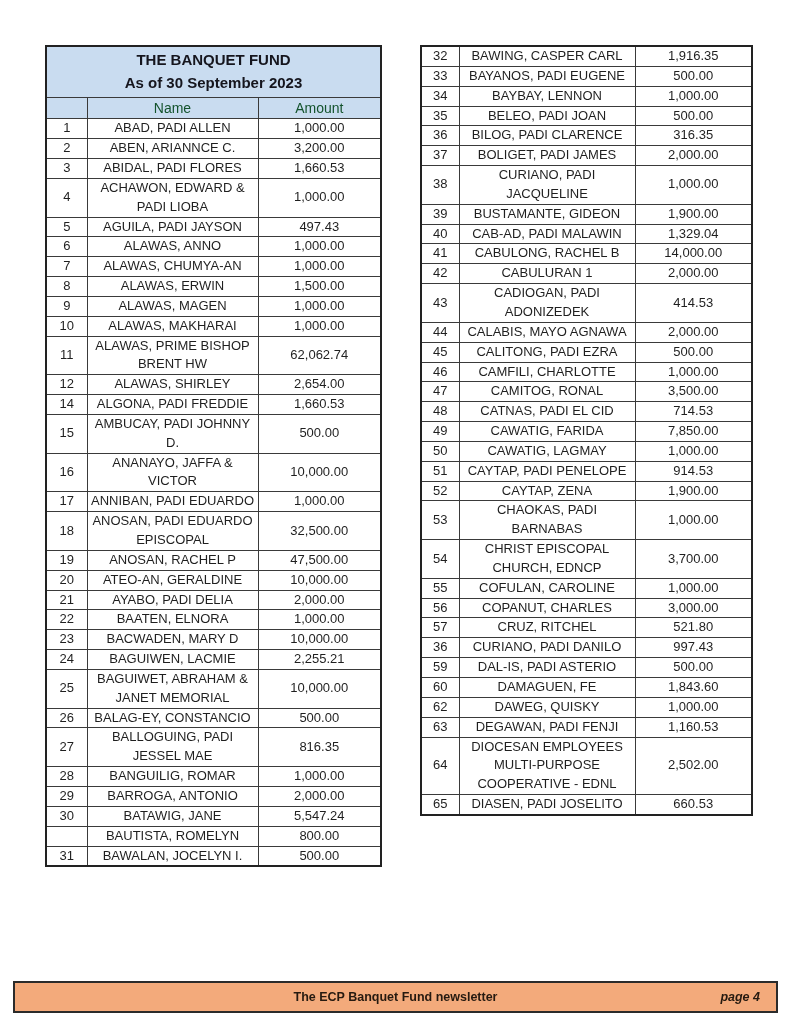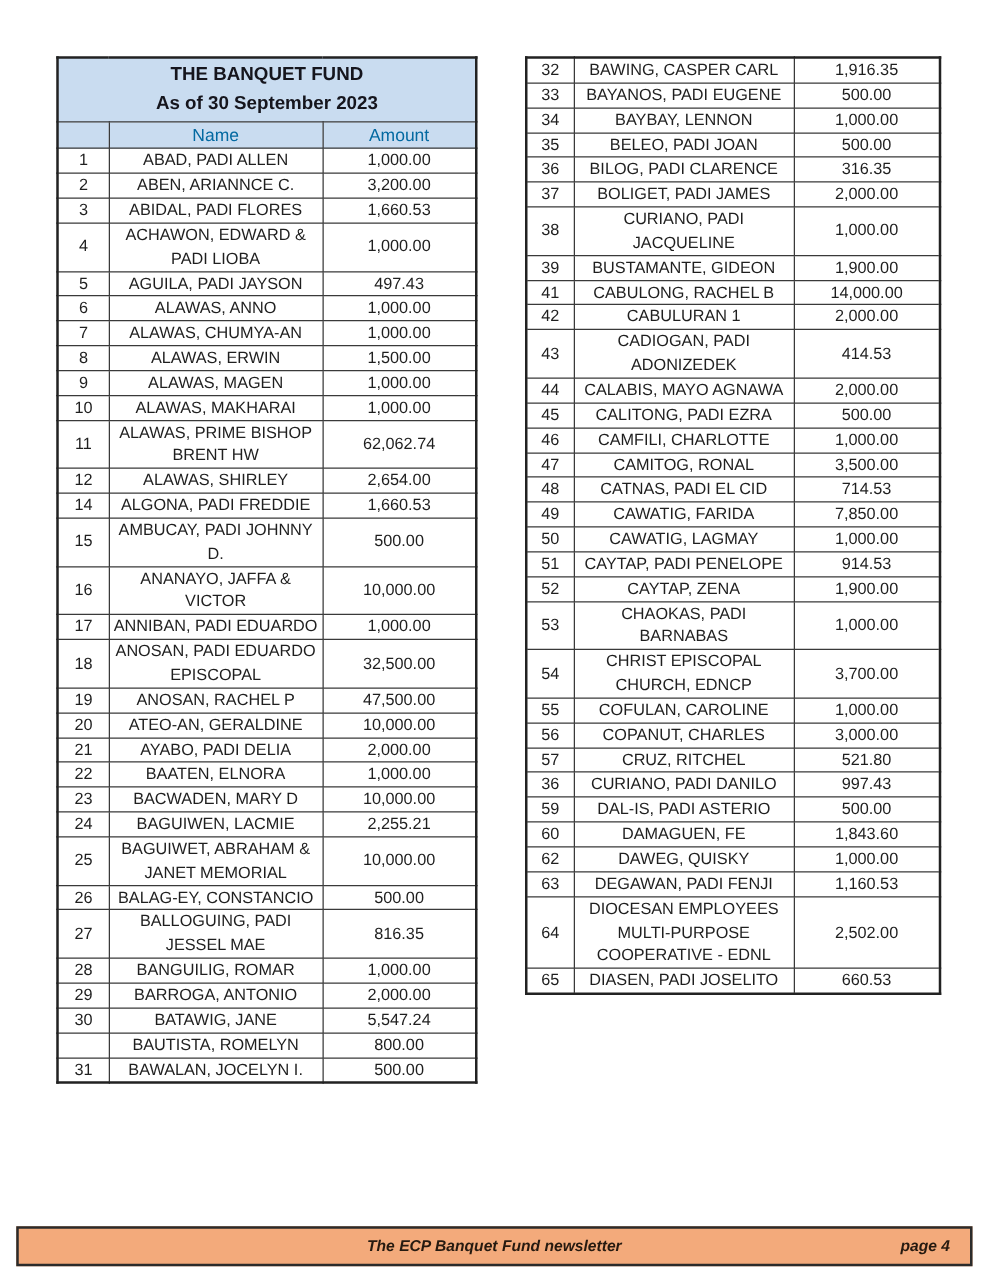--- a/index.html
+++ b/index.html
@@ -36,39 +36,38 @@
     background: var(--header-bg, #c9dcf0);
     font-weight: 700;
     font-size: 15px;
     line-height: 1.5;
     color: #15151d;
     padding: 2px 0 3px 0;
   }
   .fund .colhead {
     background: var(--header-bg, #c9dcf0);
     font-size: 14px;
-    color: #0369a1;
+    color: #14532d;
     line-height: 1.45;
   }
   .footer-bar {
     position: absolute;
     left: 13px;
     top: 981px;
     width: 765px;
     height: 32px;
     background: var(--footer-bg, #f3aa7b);
     border: 2px solid #2b2b2b;
   }
   .footer-bar .center-text {
     position: absolute;
     left: 0; right: 0; top: 0; bottom: 0;
     display: flex;
     align-items: center;
     justify-content: center;
-    font-style: italic;
     font-weight: 600;
     font-size: 12.5px;
     color: #261a10;
   }
   .footer-bar .page-label {
     position: absolute;
     right: 16px; top: 0; bottom: 0;
     display: flex;
     align-items: center;
     font-style: italic;
@@ -301,20 +300,25 @@
           <td>38</td>
           <td>CURIANO, PADI JACQUELINE</td>
           <td>1,000.00</td>
         </tr>
         <tr>
           <td>39</td>
           <td>BUSTAMANTE, GIDEON</td>
           <td>1,900.00</td>
         </tr>
         <tr>
+          <td>40</td>
+          <td>CAB-AD, PADI MALAWIN</td>
+          <td>1,329.04</td>
+        </tr>
+        <tr>
           <td>41</td>
           <td>CABULONG, RACHEL B</td>
           <td>14,000.00</td>
         </tr>
         <tr>
           <td>42</td>
           <td>CABULURAN 1</td>
           <td>2,000.00</td>
         </tr>
         <tr>

